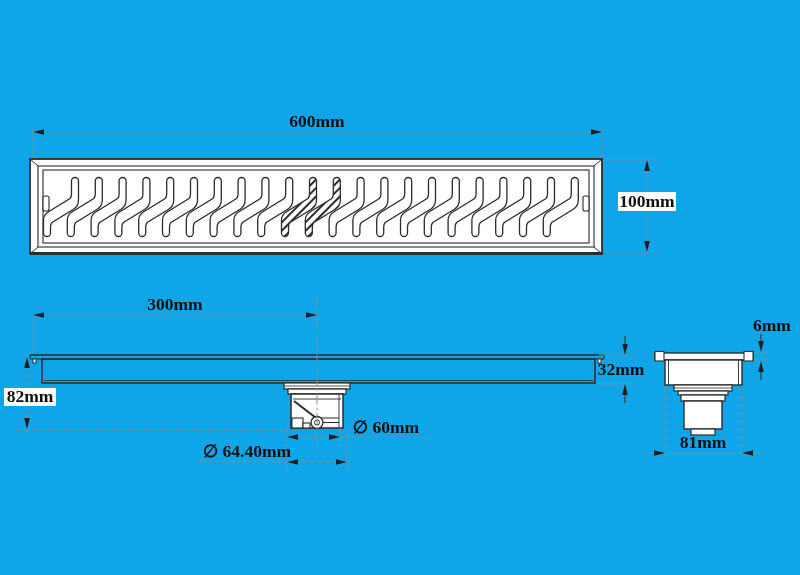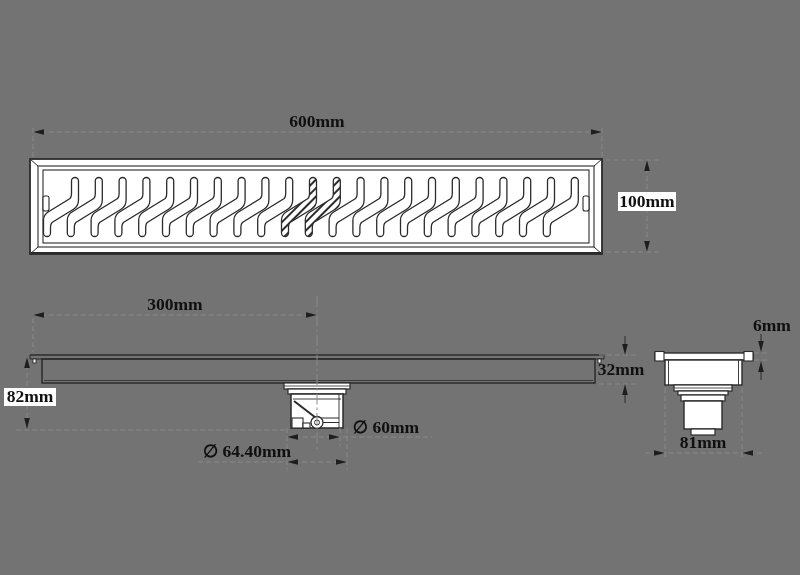--- a/index.html
+++ b/index.html
@@ -1,16 +1,16 @@
 <!DOCTYPE html>
 <html><head>
 <meta charset="utf-8">
 <style>
   html,body { margin:0; padding:0; background:#ffffff; }
-  .stage { width:800px; height:575px; position:relative; background:#737373; }
+  .stage { width:800px; height:575px; position:relative; background:#0ea5e9; }
   svg { display:block; }
   .ln   { stroke:#2b2b2b; fill:none; }
   .fw   { stroke:#2b2b2b; fill:#ffffff; }
   .dash { stroke:#8a8a8a; stroke-width:1; stroke-dasharray:5 3; fill:none; }
   .cl   { stroke:#8a8a8a; stroke-width:1; stroke-dasharray:11 3 2.5 3; fill:none; }
   .ar   { fill:#1e1e1e; stroke:none; }
   .stem { stroke:#3a3a3a; stroke-width:1.2; fill:none; }
   .lbl  { font-family:"Liberation Serif","DejaVu Serif",serif; font-weight:bold;
           font-size:17.5px; fill:#101010; text-anchor:middle; }
 </style>

